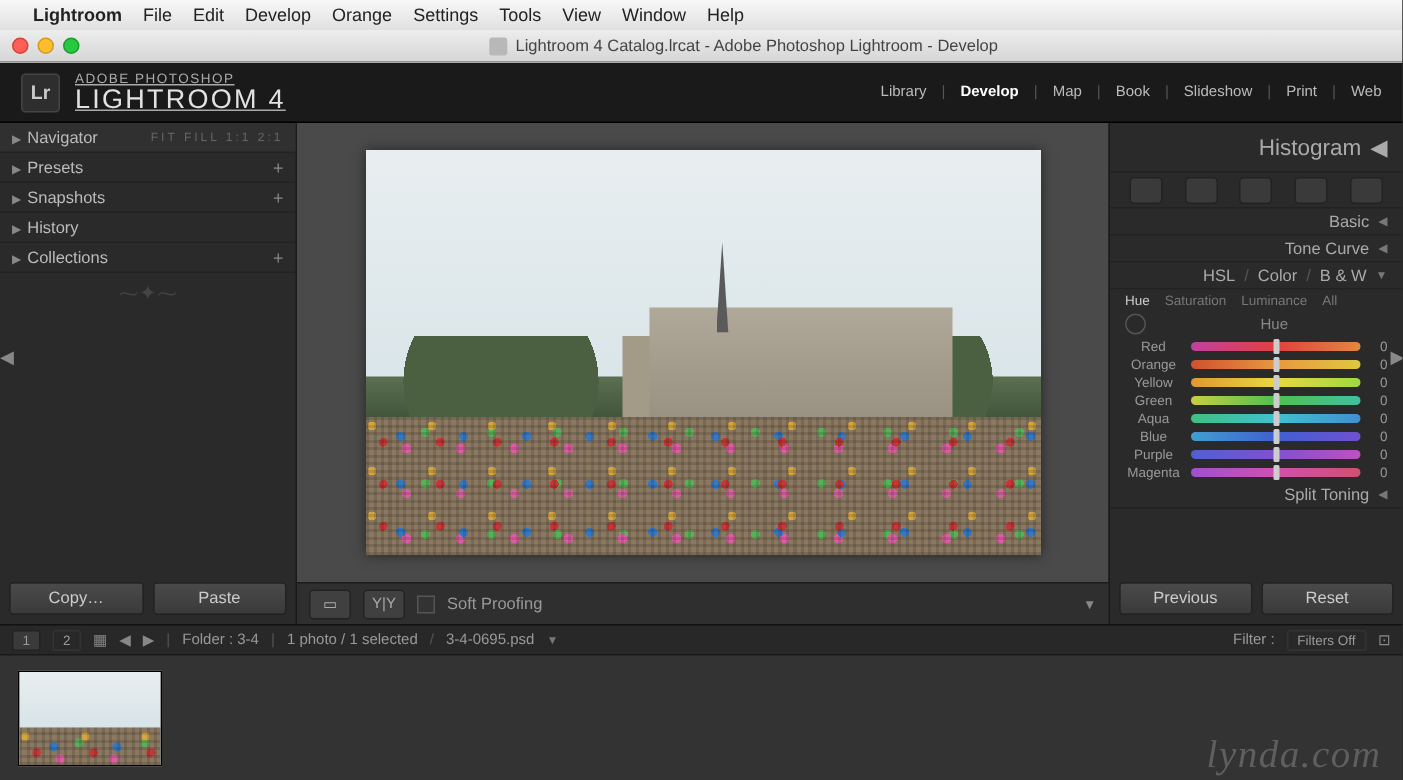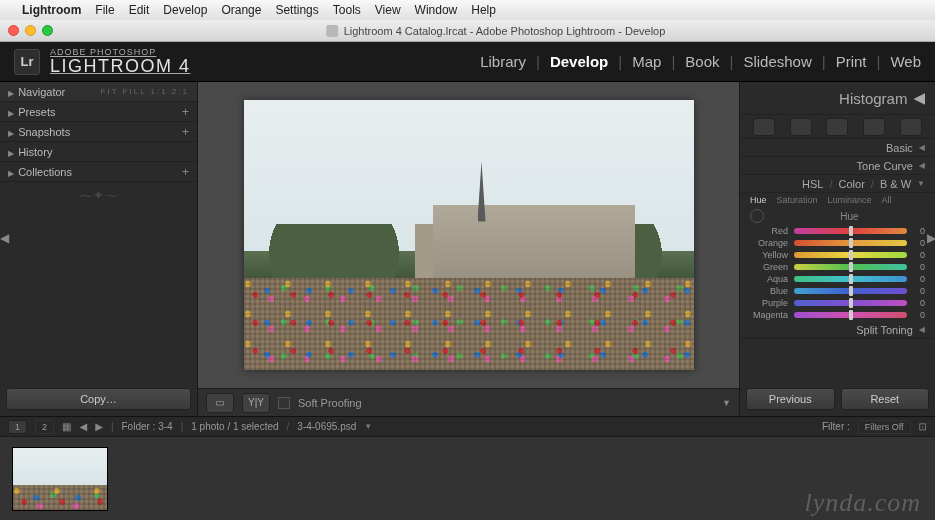--- a/index.html
+++ b/index.html
@@ -20,21 +20,21 @@
 .dot.green { background: #28c940; border: 1px solid #1d9c2e; }
 .mac-titlebar .title { position: absolute; left: 50%; transform: translateX(-50%); display: flex; align-items: center; gap: 6px; margin-left: 28px; }
 .mac-titlebar .title .doc-icon { width: 12px; height: 12px; background: #b8b8b8; border-radius: 2px; }
 
 
 .app-header { height: 40px; background: #1a1a1a; display: flex; align-items: center; justify-content: space-between; padding: 0 14px; border-bottom: 1px solid #000; }
 .logo-block { display: flex; align-items: center; gap: 10px; }
 .logo-square { width: 26px; height: 26px; background: #2e2e2e; border: 1px solid #444; border-radius: 3px; display: flex; align-items: center; justify-content: center; color: #ccc; font-size: 13px; font-weight: bold; }
 .logo-text { color: #aaa; font-size: 9px; letter-spacing: 1px; line-height: 1; text-decoration: underline; }
 .logo-text .big { color: #e2e2e2; font-size: 18px; font-weight: 300; letter-spacing: 1.5px; }
-.modules { display: flex; align-items: center; gap: 10px; color: #999; font-size: 15px; }
+.modules { display: flex; align-items: center; gap: 10px; color: #999; font-size: 10px; }
 .modules .sep { color: #555; }
 .modules .mod { cursor: pointer; color: #bbb; }
 .modules .mod.active { color: #fff; font-weight: bold; }
 
 
 .main { display: flex; height: 334px; background: #2c2c2c; }
 .left-panel { width: 198px; background: #2a2a2a; border-right: 1px solid #1a1a1a; display: flex; flex-direction: column; }
 .right-panel { width: 196px; background: #2a2a2a; border-left: 1px solid #1a1a1a; display: flex; flex-direction: column; }
 .center { flex: 1; background: #4a4a4a; display: flex; flex-direction: column; }
 
@@ -82,21 +82,21 @@
 .tool-strip { height: 24px; display: flex; align-items: center; justify-content: space-around; padding: 0 6px; border-bottom: 1px solid #222; }
 .tool-strip .tool { width: 22px; height: 18px; background: #3a3a3a; border: 1px solid #222; border-radius: 3px; }
 .section-row { height: 18px; display: flex; align-items: center; justify-content: flex-end; padding: 0 10px; color: #aaa; font-size: 11px; border-bottom: 1px solid #222; gap: 6px; }
 .section-row .caret { font-size: 8px; color: #777; }
 .hue-sub { display: flex; gap: 10px; padding: 2px 10px; font-size: 9px; color: #777; }
 .hue-sub .on { color: #ccc; }
 .hue-label-row { text-align: center; color: #888; font-size: 10px; padding: 2px 0; }
 .targeted { width: 14px; height: 14px; border: 1px solid #555; border-radius: 50%; margin: 2px 0 2px 10px; }
 
 .slider-row { display: flex; align-items: center; padding: 1px 10px; font-size: 9px; color: #999; gap: 6px; }
-.slider-row .lbl { width: 38px; text-align: right; }
+.slider-row .lbl { width: 38px; text-align: center; }
 .slider-row .track { flex: 1; height: 6px; border-radius: 3px; position: relative; }
 .slider-row .thumb { position: absolute; left: 50%; top: -2px; width: 4px; height: 10px; background: #ccc; border-radius: 1px; transform: translateX(-50%); }
 .slider-row .val { width: 12px; text-align: right; }
 
 .right-bottom { margin-top: auto; padding: 6px; display: flex; gap: 6px; }
 
 
 .info-bar { height: 20px; background: #282828; border-top: 1px solid #111; display: flex; align-items: center; padding: 0 8px; font-size: 10px; color: #999; gap: 8px; }
 .info-bar .seg { padding: 1px 6px; background: #3a3a3a; border: 1px solid #222; border-radius: 2px; font-size: 9px; }
 .info-bar .seg2 { padding: 1px 6px; border: 1px solid #333; border-radius: 2px; font-size: 9px; }
@@ -198,20 +198,21 @@
     <div class="panel-row">
       <span><span class="tri">▶</span><span>History</span></span>
     </div>
     <div class="panel-row">
       <span><span class="tri">▶</span><span>Collections</span></span>
       <span class="plus">+</span>
     </div>
     <div class="ornament">⁓✦⁓</div>
     <div class="left-bottom">
       <div class="lr-btn">Copy…</div>
+      <div class="lr-btn">Paste</div>
     </div>
   </div>
 
   <div class="center">
     <div class="preview-container">
       <div class="photo">
         <div class="sky"></div>
         <div class="greenband"></div>
         <div class="trees"></div>
         <div class="tower1"></div>

